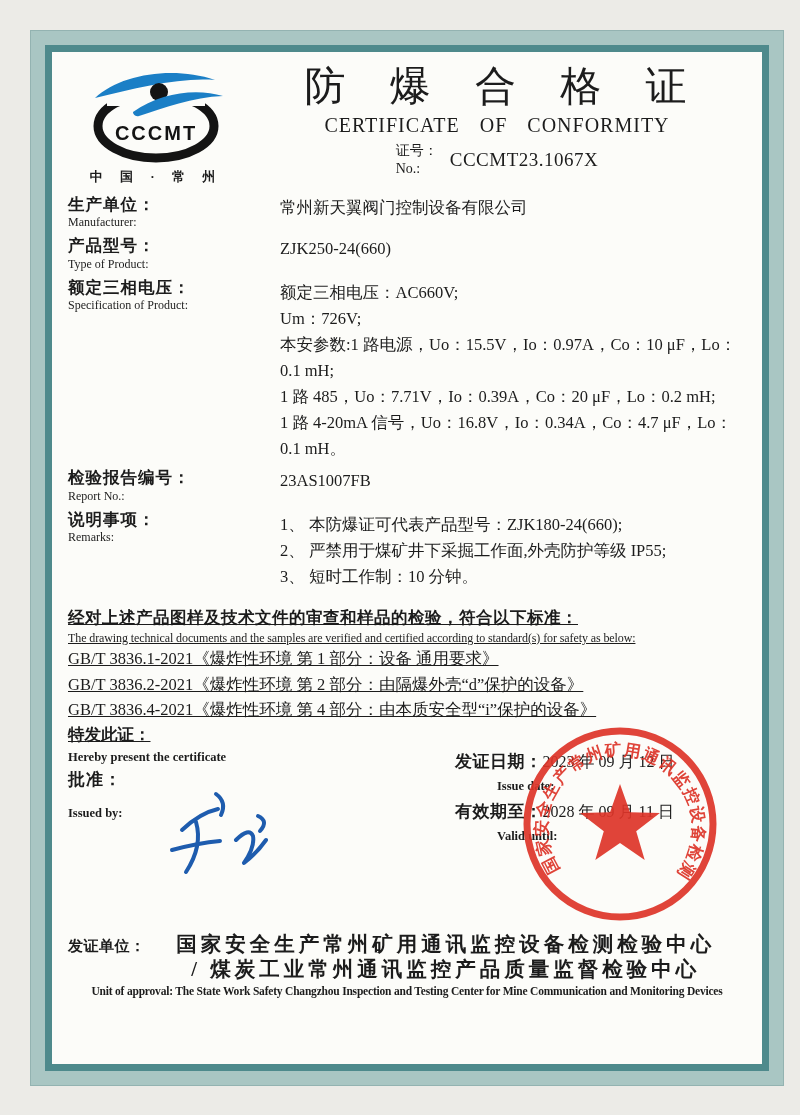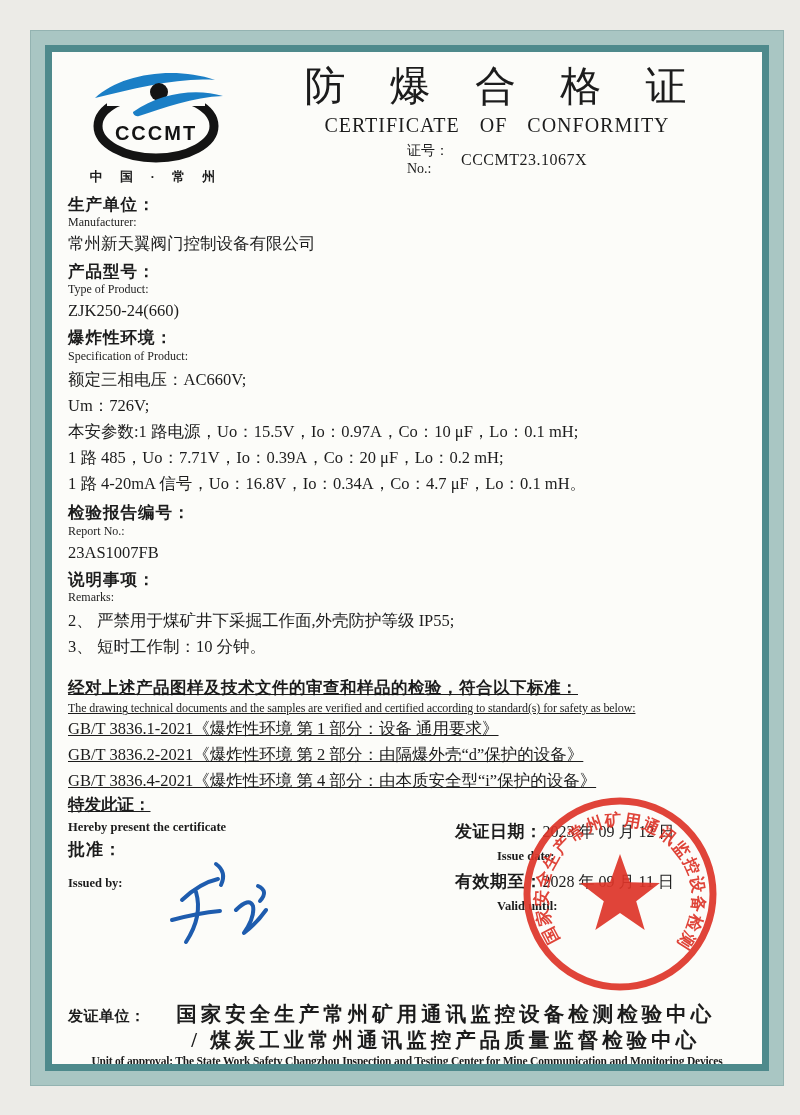--- a/index.html
+++ b/index.html
@@ -14,25 +14,25 @@
   
   .header{position:relative;height:130px;}
   .logo{position:absolute;left:12px;top:4px;width:152px;text-align:center;}
   .logo svg{display:block;margin:0 auto;}
   .logo-region{font-size:13px;font-weight:600;letter-spacing:7px;margin-top:2px;}
   .title-block{margin-left:180px;text-align:center;}
   .title-zh{font-size:41px;font-weight:500;letter-spacing:17px;line-height:1.2;margin:2px 0 0 14px;}
   .title-en{font-family:"Liberation Serif",serif;font-size:20px;letter-spacing:1px;word-spacing:14px;margin-top:3px;}
   .certno-row{display:flex;justify-content:center;align-items:center;gap:12px;margin-top:5px;}
   .certno-labels{text-align:left;font-size:14px;line-height:1.3;}
-  .certno-value{font-size:16px;letter-spacing:.5px;}
+  .certno-value{font-size:19px;letter-spacing:.5px;}
 
   
   .fields{margin-top:2px;}
-  .field-row{display:flex;margin-bottom:5px;flex-direction:column;}
+  .field-row{display:flex;margin-bottom:5px;}
   .f-label{width:212px;flex:none;}
   .f-zh{font-size:16.5px;font-weight:600;line-height:1.3;letter-spacing:1px;}
   .f-en{font-size:12px;line-height:1.25;font-family:"Liberation Serif",serif;}
   .f-value{flex:1;font-size:16.5px;line-height:1.35;padding-top:3px;}
   .f-value .vline{line-height:1.58;}
 
   
   .standards{margin-top:17px;text-decoration:underline;}
   .std-intro-zh{font-size:16.5px;font-weight:600;letter-spacing:.5px;}
   .std-intro-en{font-size:12px;margin-top:2px;letter-spacing:-0.1px;}
@@ -107,21 +107,21 @@
               <div class="f-zh">产品型号：</div>
               <div class="f-en">Type of Product:</div>
             </div>
             <div class="f-value">ZJK250-24(660)</div>
           </div>
 
 
 
           <div class="field-row">
             <div class="f-label">
-              <div class="f-zh">爆炸性环境：</div>
+              <div class="f-zh">额定三相电压：</div>
               <div class="f-en">Specification of Product:</div>
             </div>
             <div class="f-value">
               <div class="vline">额定三相电压：AC660V;</div>
               <div class="vline">Um：726V;</div>
               <div class="vline">本安参数:1 路电源，Uo：15.5V，Io：0.97A，Co：10 μF，Lo：0.1 mH;</div>
               <div class="vline">1 路 485，Uo：7.71V，Io：0.39A，Co：20 μF，Lo：0.2 mH;</div>
               <div class="vline">1 路 4-20mA 信号，Uo：16.8V，Io：0.34A，Co：4.7 μF，Lo：0.1 mH。</div>
             </div>
           </div>
@@ -133,20 +133,21 @@
             </div>
             <div class="f-value">23AS1007FB</div>
           </div>
 
           <div class="field-row">
             <div class="f-label">
               <div class="f-zh">说明事项：</div>
               <div class="f-en">Remarks:</div>
             </div>
             <div class="f-value">
+              <div class="vline">1、 本防爆证可代表产品型号：ZJK180-24(660);</div>
               <div class="vline">2、 严禁用于煤矿井下采掘工作面,外壳防护等级 IP55;</div>
               <div class="vline">3、 短时工作制：10 分钟。</div>
             </div>
           </div>
         </div>
 
         <div class="standards">
           <div class="std-intro-zh">经对上述产品图样及技术文件的审查和样品的检验，符合以下标准：</div>
           <div class="std-intro-en">The drawing technical documents and the samples are verified and certified according to standard(s) for safety as below:</div>
           <div class="std-item">GB/T 3836.1-2021《爆炸性环境 第 1 部分：设备 通用要求》</div>

